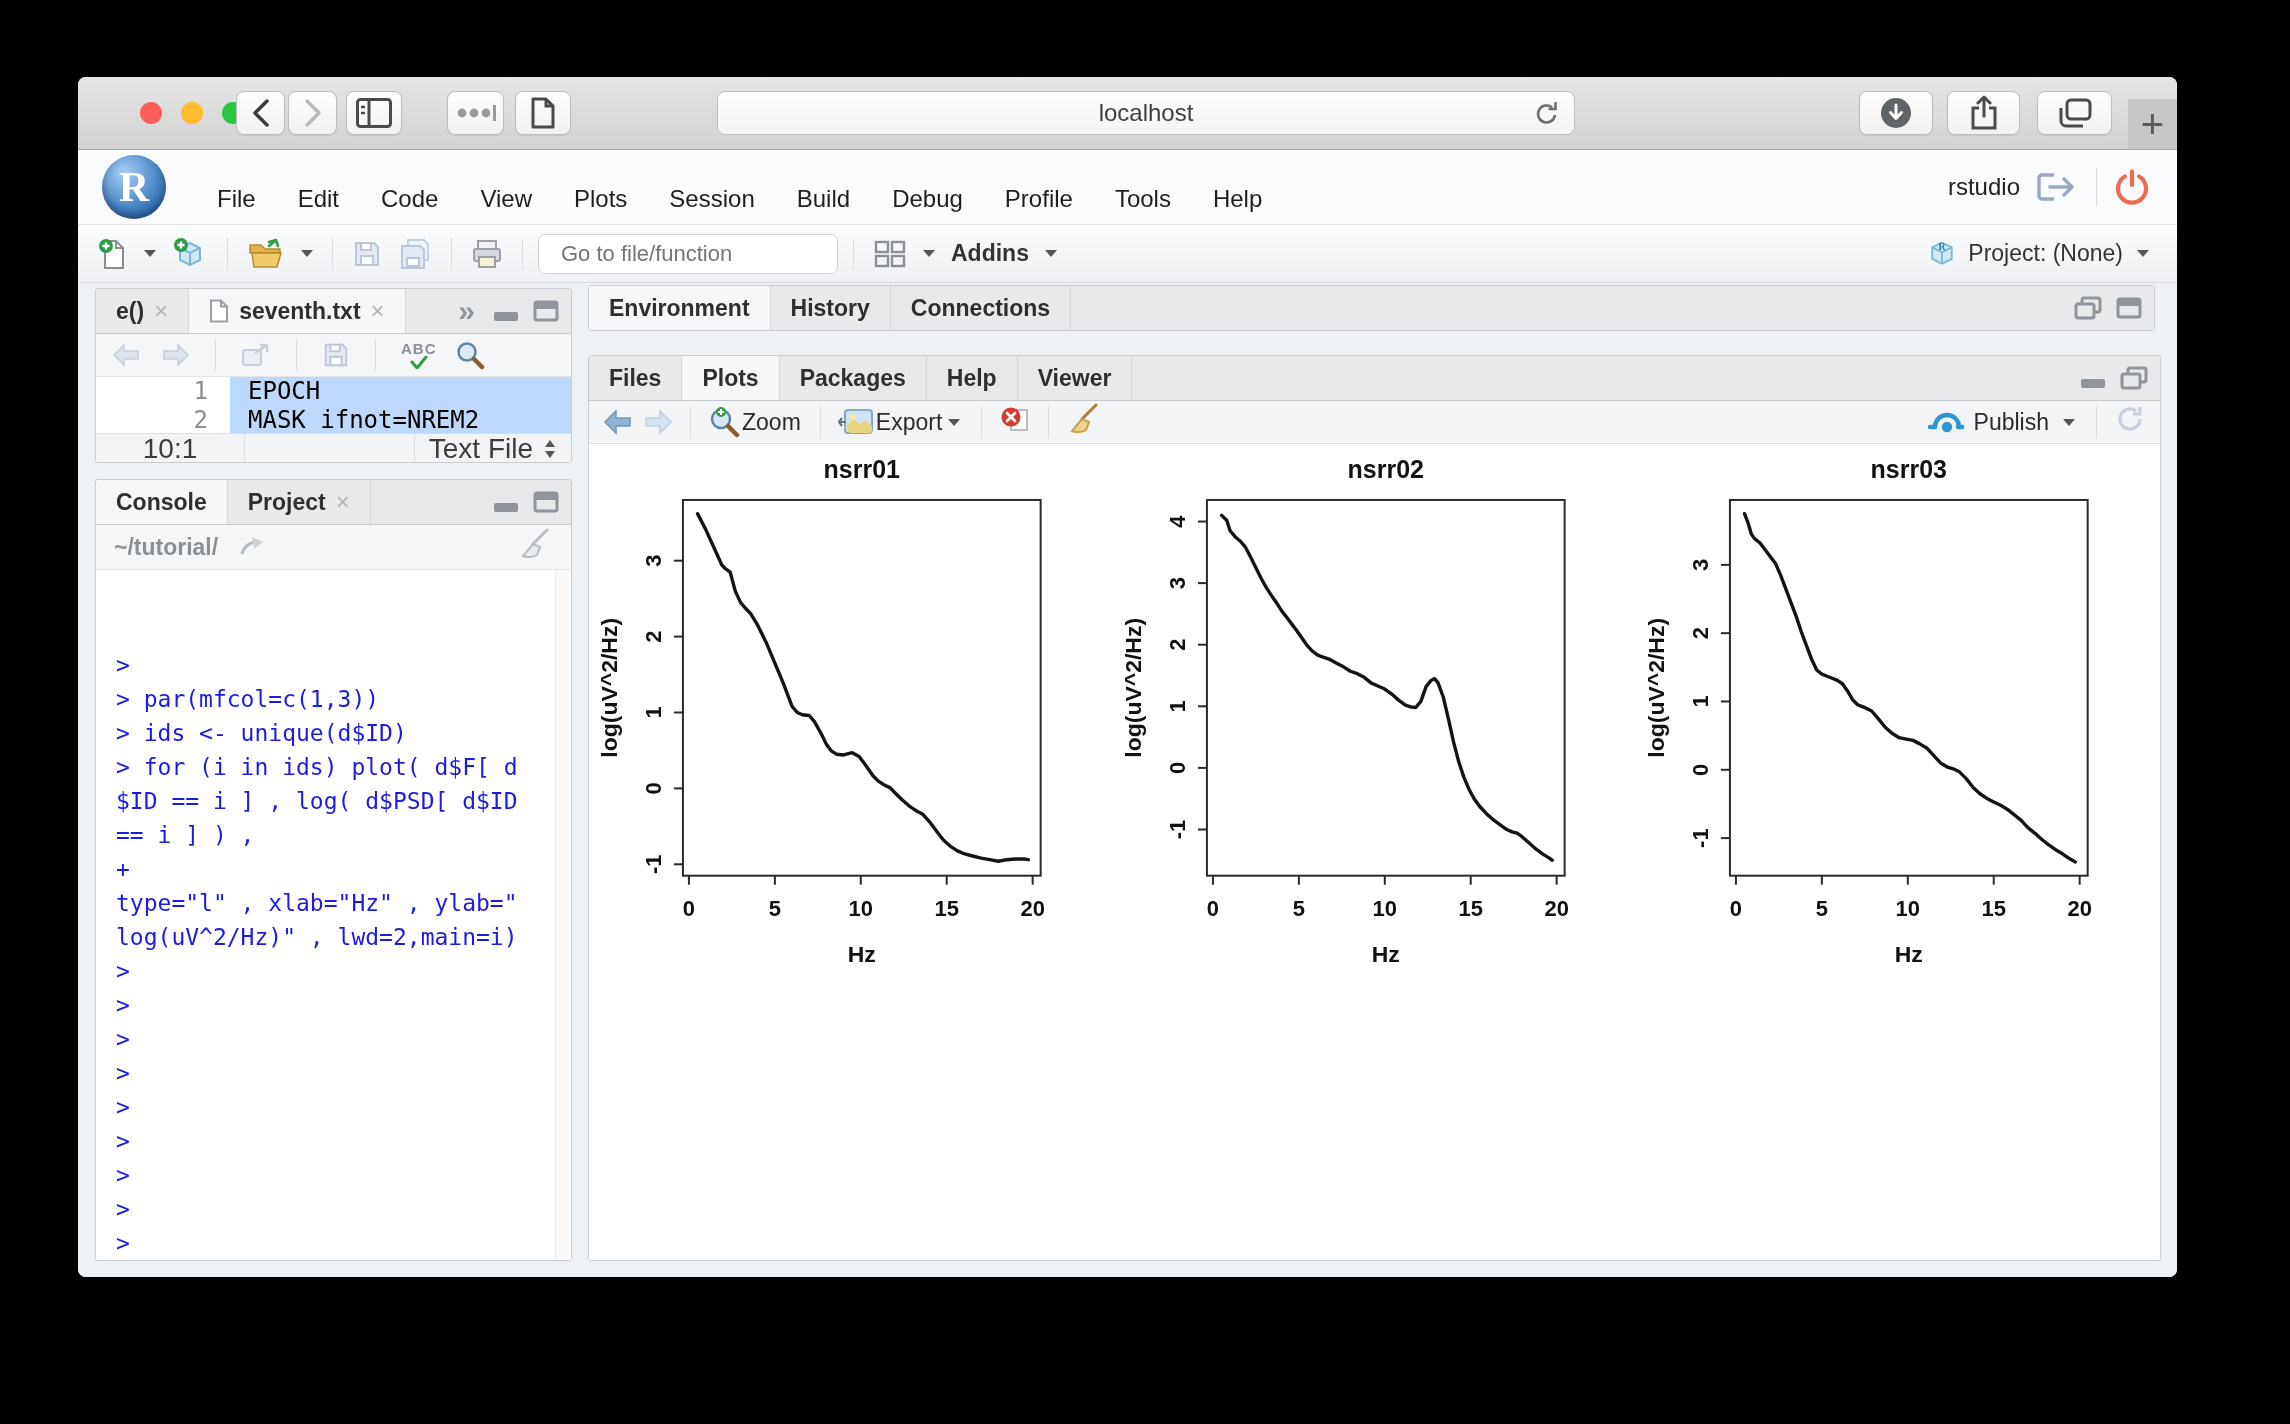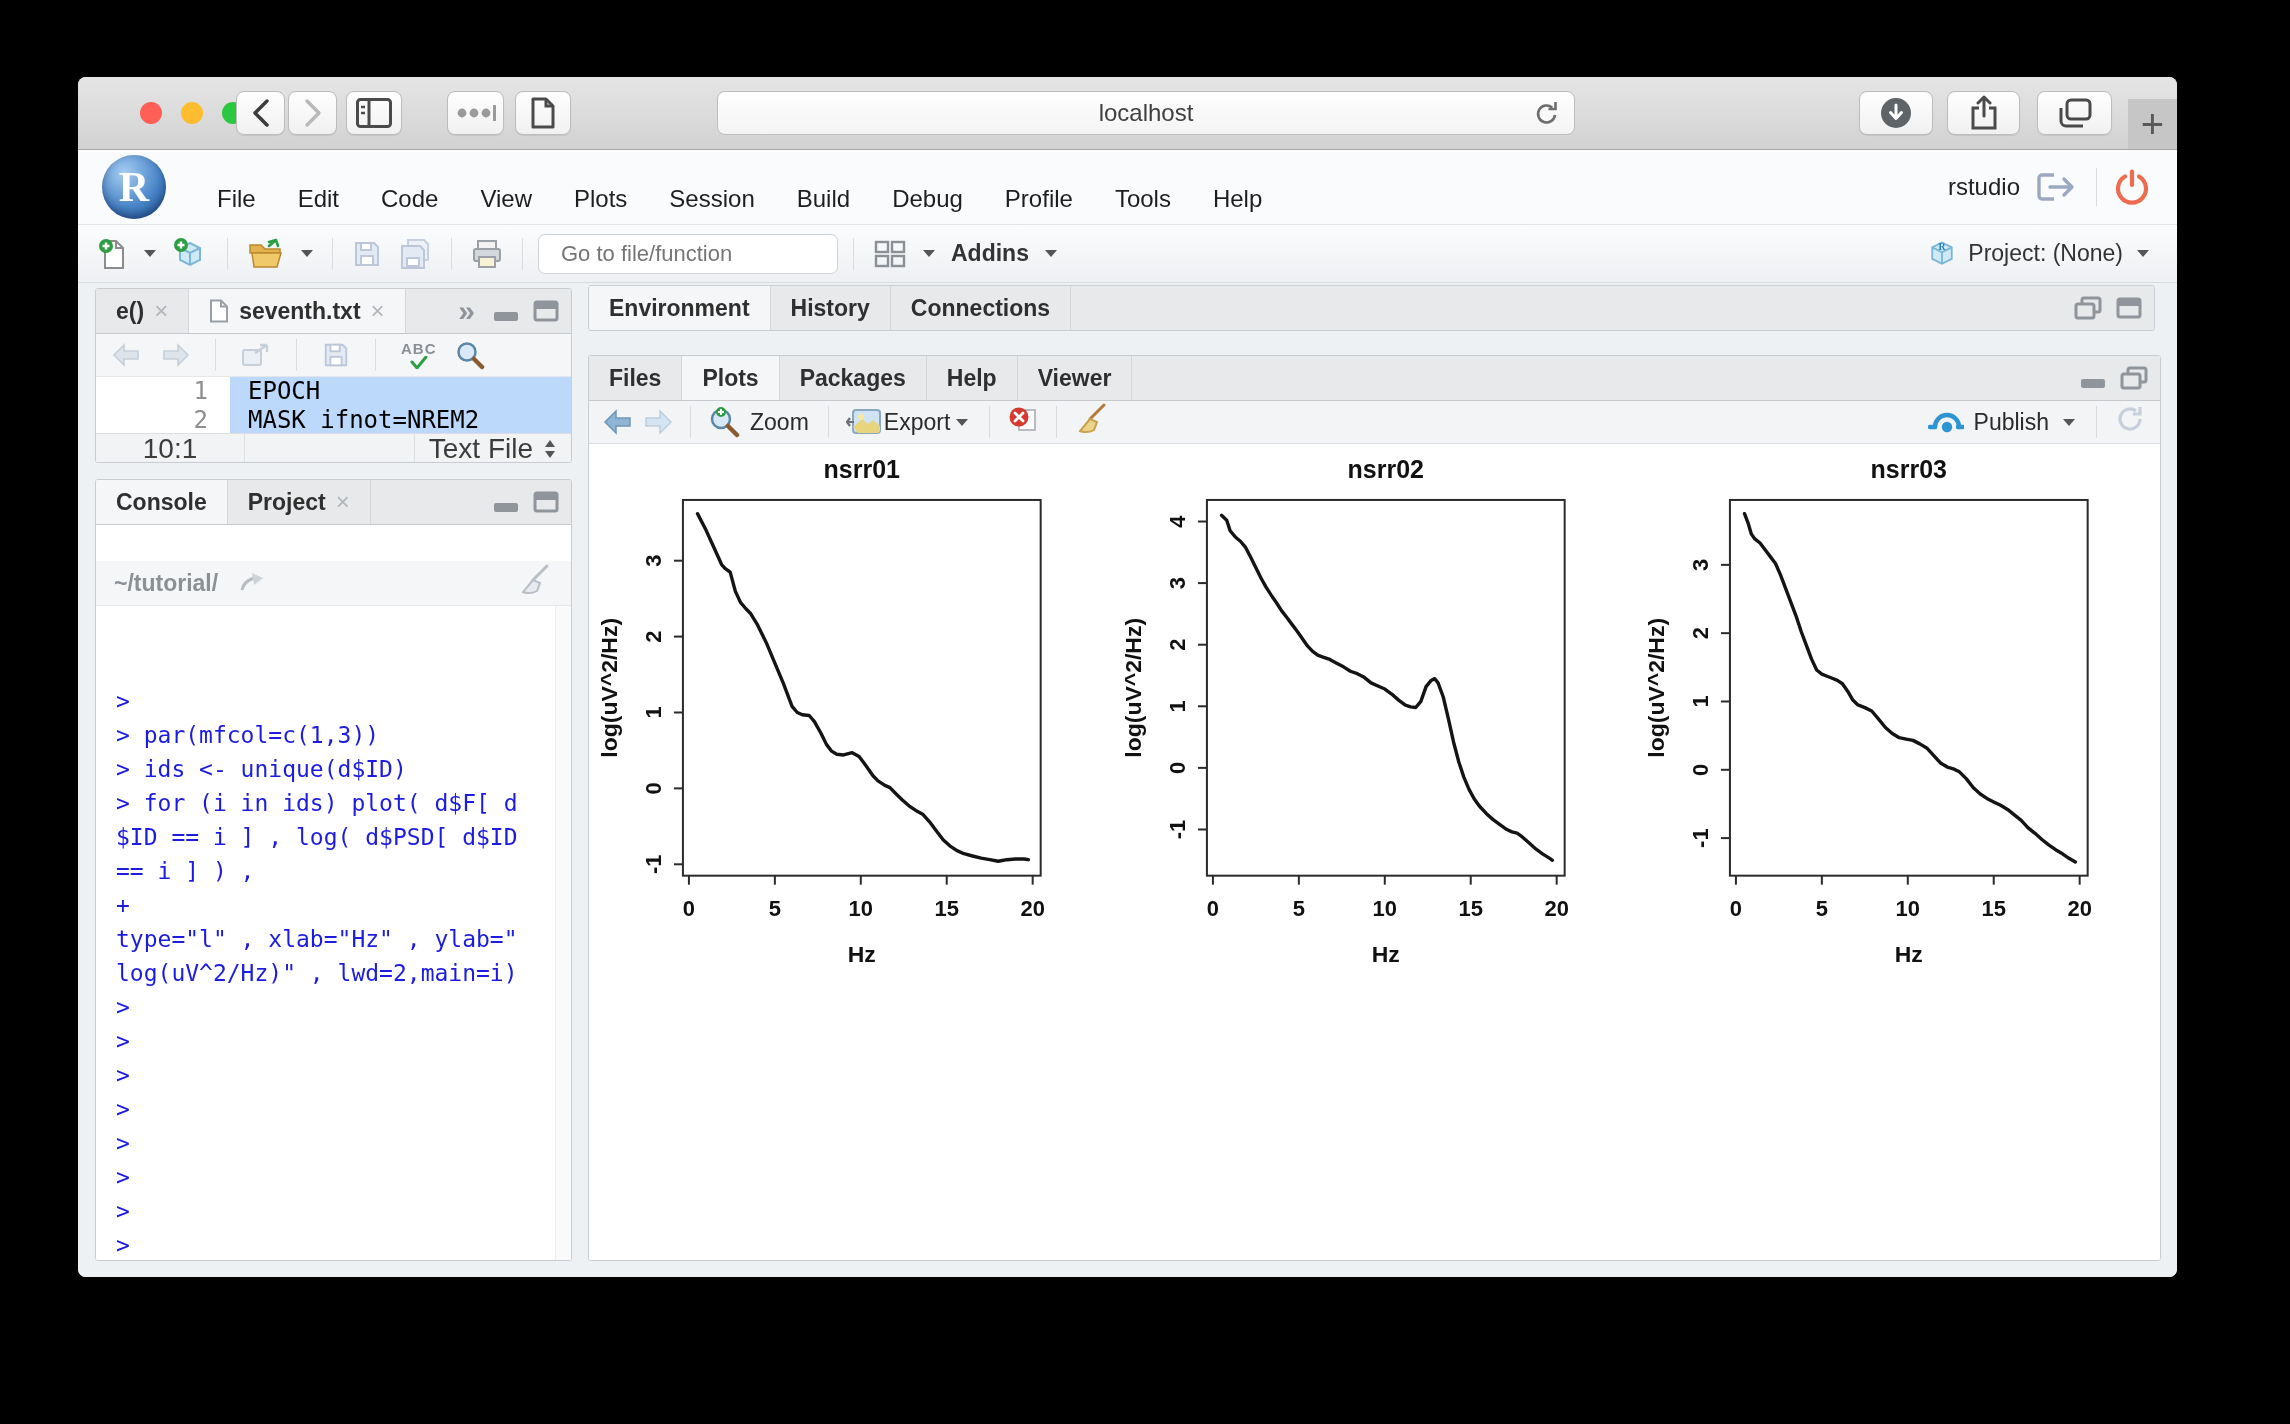--- a/index.html
+++ b/index.html
@@ -46,21 +46,21 @@
   .code{height:56px;background:#fff;overflow:hidden;font-family:"DejaVu Sans Mono",monospace;font-size:24px;}
   .code-row{display:flex;height:29px;line-height:29px;}
   .code-row .gut{width:112px;text-align:right;padding-right:22px;color:#8e8e8e;flex:none;background:#fff;}
   .code-row .txt{flex:1;margin-left:0;padding-left:18px;color:#000;}
   .code-row.sel .txt{background:#bcd8fb;}
   .src-status{height:29px;border-top:1px solid #dcdfe2;background:#f2f3f5;display:flex;align-items:center;font-size:28px;color:#3c3c3c;}
   .st-left{width:148px;text-align:center;border-right:1px solid #dcdfe2;}
   .st-mid{flex:1;}
   .st-right{border-left:1px solid #dcdfe2;padding:0 14px;display:flex;align-items:center;gap:10px;height:100%;}
 
-  .pathbar{height:44px;background:#f5f6f8;border-bottom:1px solid #e4e6e9;display:flex;align-items:center;gap:20px;padding:0 18px;font-size:23px;font-weight:bold;color:#8b9095;margin-top:36px;}
+  .pathbar{height:44px;background:#f5f6f8;border-bottom:1px solid #e4e6e9;display:flex;align-items:center;gap:20px;padding:0 18px;font-size:23px;font-weight:bold;color:#8b9095;}
   .console-body{position:relative;height:692px;background:#fff;padding:10px 20px 0 20px;font-family:"DejaVu Sans Mono",monospace;font-size:23px;line-height:34px;color:#1c1ce0;white-space:pre;overflow:hidden;box-sizing:border-box;}
   .console-scroll{position:absolute;right:0;top:0;bottom:0;width:15px;background:#fafafa;border-left:1px solid #ececec;}
 
   .plots-toolbar{height:42px;background:#f2f4f6;border-bottom:1px solid #dadde1;display:flex;align-items:center;gap:10px;padding:0 14px;font-size:23px;color:#2b2b2b;}
   .plots-toolbar .lbl{margin:0 2px;}
   .plotarea{height:818px;background:#fff;display:flex;align-items:flex-start;padding-top:4px;}
   .chart{width:33.33%;height:auto;display:block;}
   .spacer{flex:1;}
   .pubwrap{display:flex;align-items:center;gap:8px;}
 </style>
@@ -427,21 +427,21 @@
             </div>
           </div>
         <div class="plots-toolbar">
           <svg width="30" height="26" viewBox="0 0 30 26">
               <path d="M13 2 L2 13 l11 11 v-7 h14 v-8 h-14 z" fill="#8fb4d4" stroke="#6d96bb" stroke-width="1.5"></path>
             </svg>
           <svg width="30" height="26" viewBox="0 0 30 26">
               <path d="M17 2 L28 13 l-11 11 v-7 h-14 v-8 h14 z" fill="#d5e4f1" stroke="#bccfe0" stroke-width="1.5"></path>
             </svg>
           <span class="sep"></span>
-          <span style="display:flex;align-items:center;gap:8px;justify-content:center;">
+          <span style="display:flex;align-items:center;gap:0;justify-content:center;">
             <svg width="32" height="32" viewBox="0 0 32 32">
                 <circle cx="13" cy="13" r="9" fill="#d6e8f6" stroke="#5a86a8" stroke-width="2.5"></circle>
                 <line x1="20" y1="20" x2="29" y2="29" stroke="#8a5a30" stroke-width="4.5" stroke-linecap="round"></line>
                 <circle cx="13" cy="6" r="5" fill="#2e9e44"></circle>
                 <path d="M13 3 v6 M10 6 h6" stroke="#fff" stroke-width="2"></path>
               </svg>
             <span class="lbl">Zoom</span>
           </span>
           <span class="sep"></span>
           <span style="display:flex;align-items:center;gap:0;">

